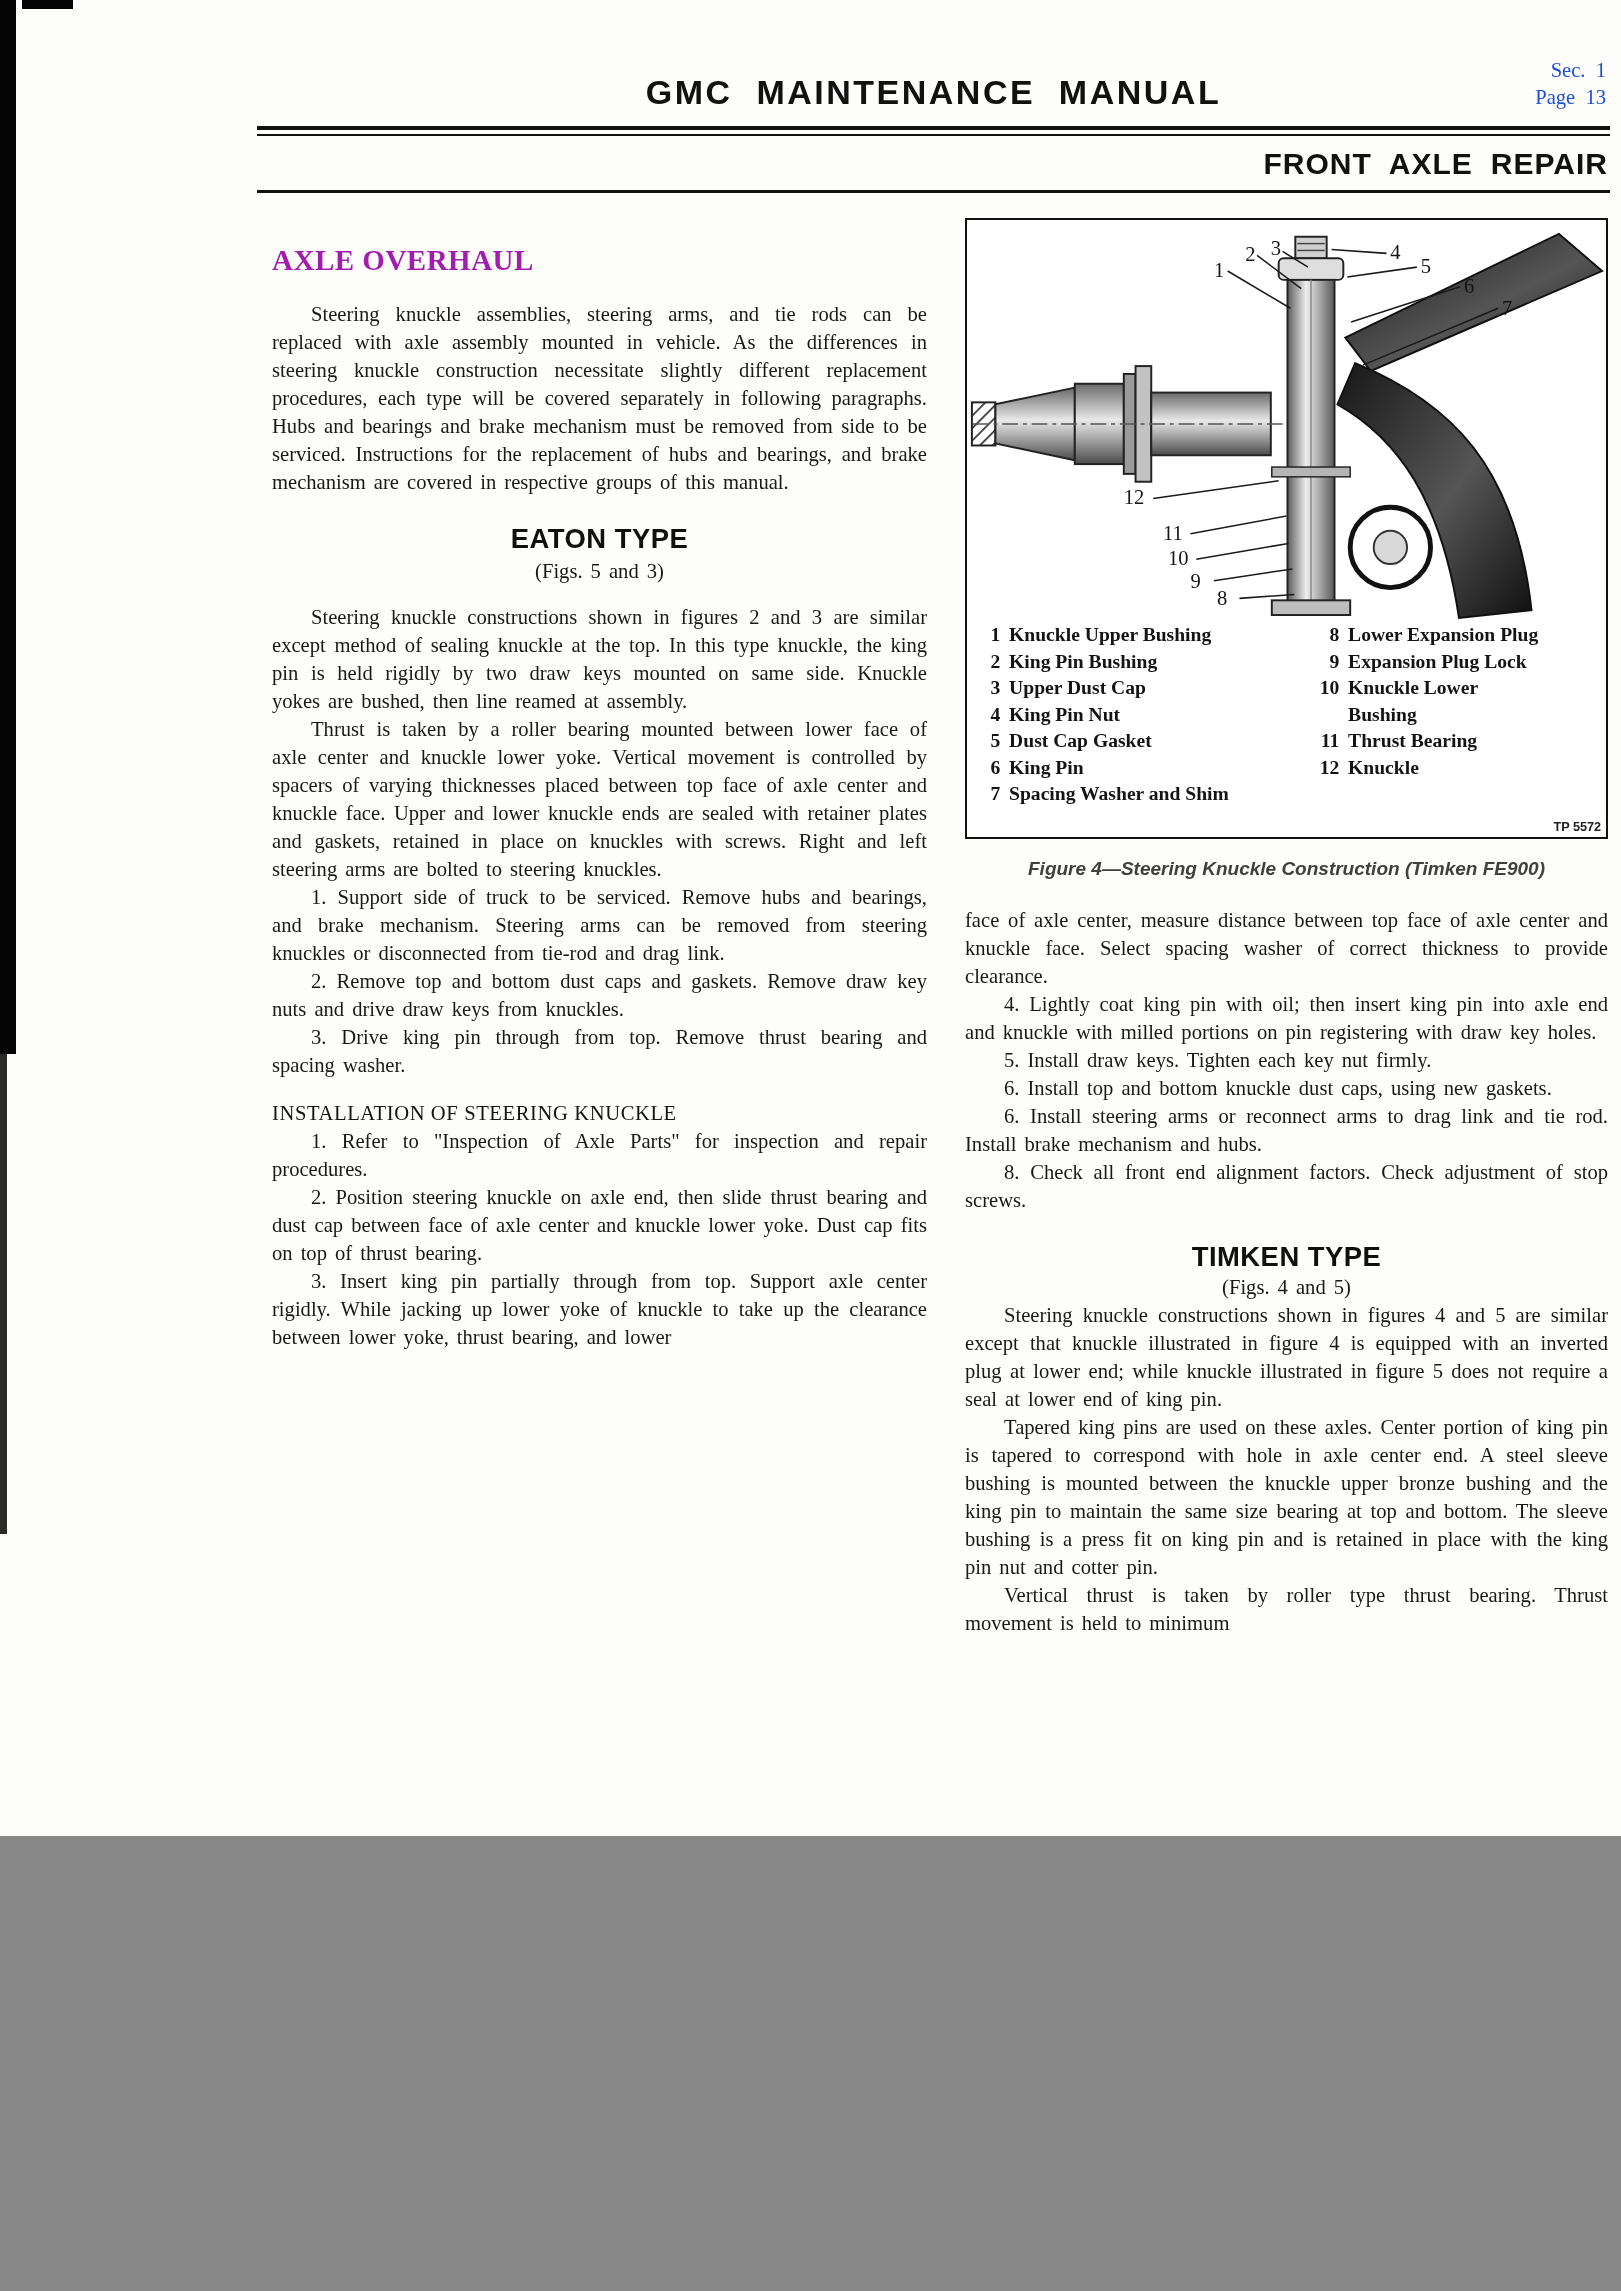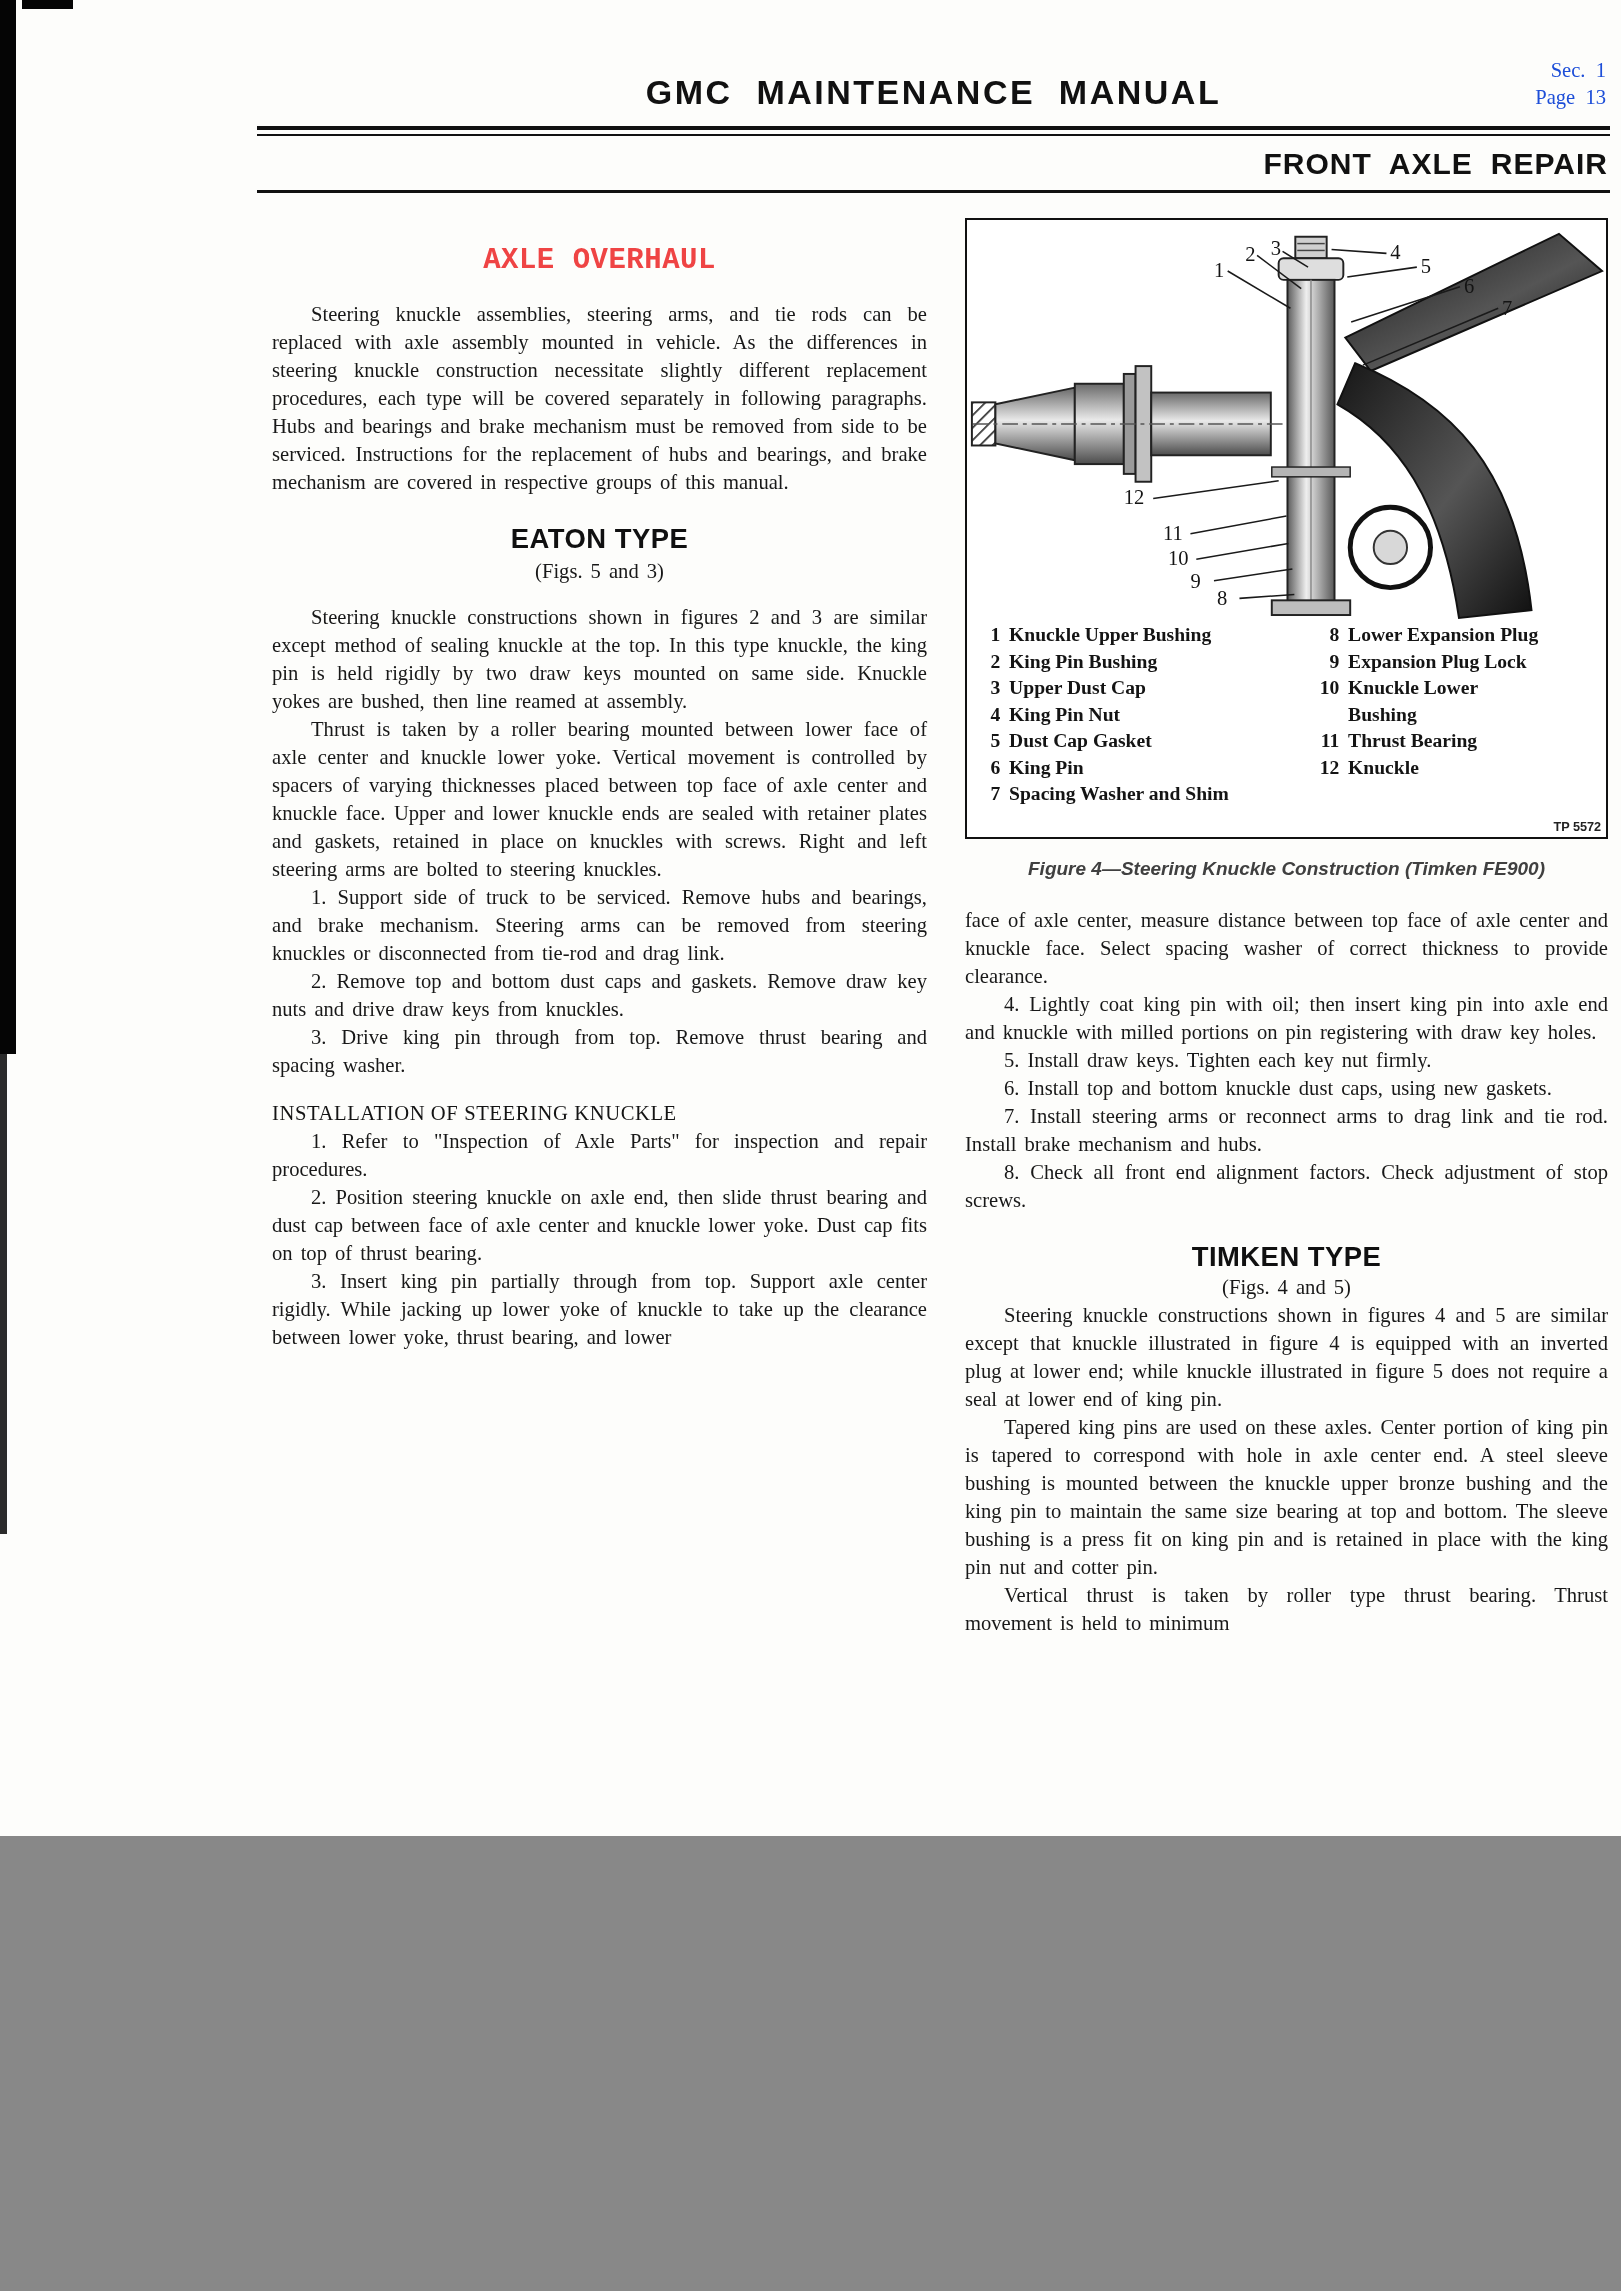--- a/index.html
+++ b/index.html
@@ -42,22 +42,22 @@
   .col-left{position:absolute;left:272px;top:218px;width:655px;}
   .col-right{position:absolute;left:965px;top:218px;width:643px;}
 
   .body-text p{
     margin:0;font-size:20.6px;line-height:28px;text-align:justify;
     word-spacing:2.9px;color:#181818;
   }
   .ind{text-indent:39px;}
 
   .h-section{
-    font-family:Liberation Mono, monospace;font-weight:bold;font-size:29px;
-    text-align:center;margin:25.5px 0 23.5px;letter-spacing:0.5px;color:#ef4444;
+    font-family:Liberation Serif, serif;font-weight:bold;font-size:29px;
+    margin:25.5px 0 23.5px;letter-spacing:0.5px;color:#a21caf;
   }
   .h-type{
     font-family:"Liberation Sans",sans-serif;font-weight:bold;font-size:27.4px;
     text-align:center;margin:27.4px 0 0;letter-spacing:0.5px;color:#101010;
   }
   .h-figs{font-size:19.6px;text-align:center;margin:2px 0 17.6px;}
   .subhead{
     font-size:20.6px;letter-spacing:0.6px;margin:23.5px 0 2px;
     font-weight:normal;color:#141414;
   }
@@ -271,21 +271,21 @@
       <div class="photo-ref">TP 5572</div>
     </div>
 
     <div class="fig-caption">Figure 4—Steering Knuckle Construction (Timken FE900)</div>
 
     <div class="body-text">
       <p>face of axle center, measure distance between top face of axle center and knuckle face. Select spacing washer of correct thickness to provide clearance.</p>
       <p class="ind">4. Lightly coat king pin with oil; then insert king pin into axle end and knuckle with milled portions on pin registering with draw key holes.</p>
       <p class="ind">5. Install draw keys. Tighten each key nut firmly.</p>
       <p class="ind">6. Install top and bottom knuckle dust caps, using new gaskets.</p>
-      <p class="ind">7. Install steering arms or reconnect arms to drag link and tie rod. Install brake mechanism and hubs.</p>
+      <p class="ind">6. Install steering arms or reconnect arms to drag link and tie rod. Install brake mechanism and hubs.</p>
       <p class="ind">8. Check all front end alignment factors. Check adjustment of stop screws.</p>
 
       <h2 class="h-type">TIMKEN TYPE</h2>
       <p style="text-align:center" class="h-figs">(Figs. 4 and 5)</p>
       <p class="ind">Steering knuckle constructions shown in figures 4 and 5 are similar except that knuckle illustrated in figure 4 is equipped with an inverted plug at lower end; while knuckle illustrated in figure 5 does not require a seal at lower end of king pin.</p>
       <p class="ind">Tapered king pins are used on these axles. Center portion of king pin is tapered to correspond with hole in axle center end. A steel sleeve bushing is mounted between the knuckle upper bronze bushing and the king pin to maintain the same size bearing at top and bottom. The sleeve bushing is a press fit on king pin and is retained in place with the king pin nut and cotter pin.</p>
       <p class="ind">Vertical thrust is taken by roller type thrust bearing. Thrust movement is held to minimum</p>
     </div>
   </div>
 

